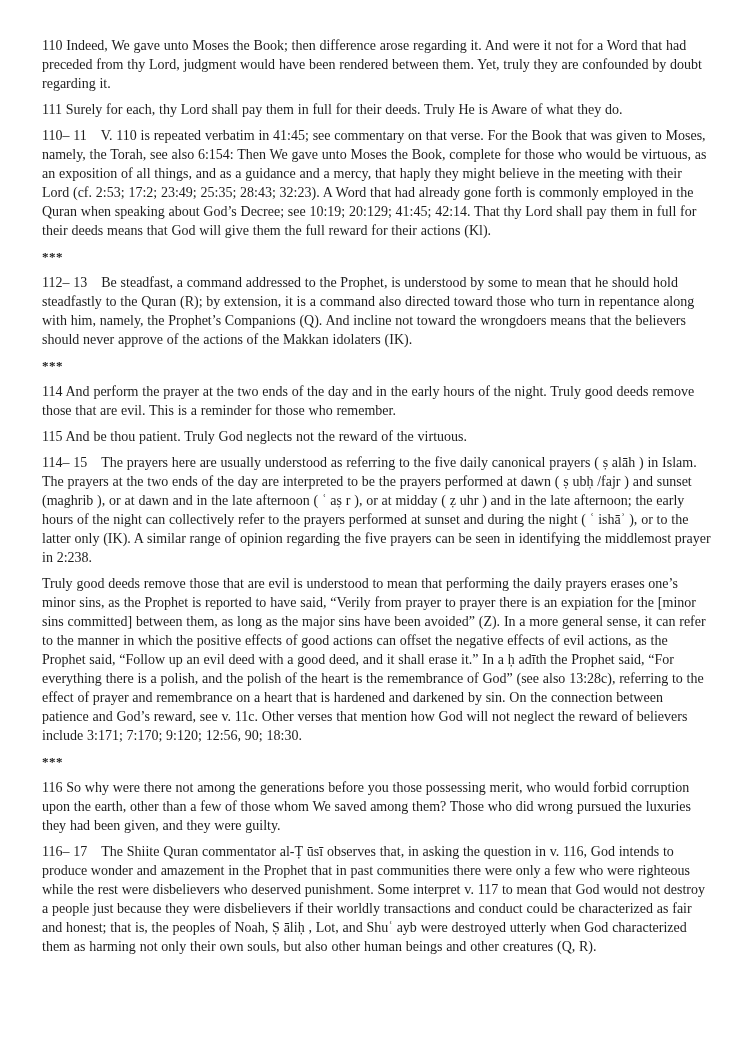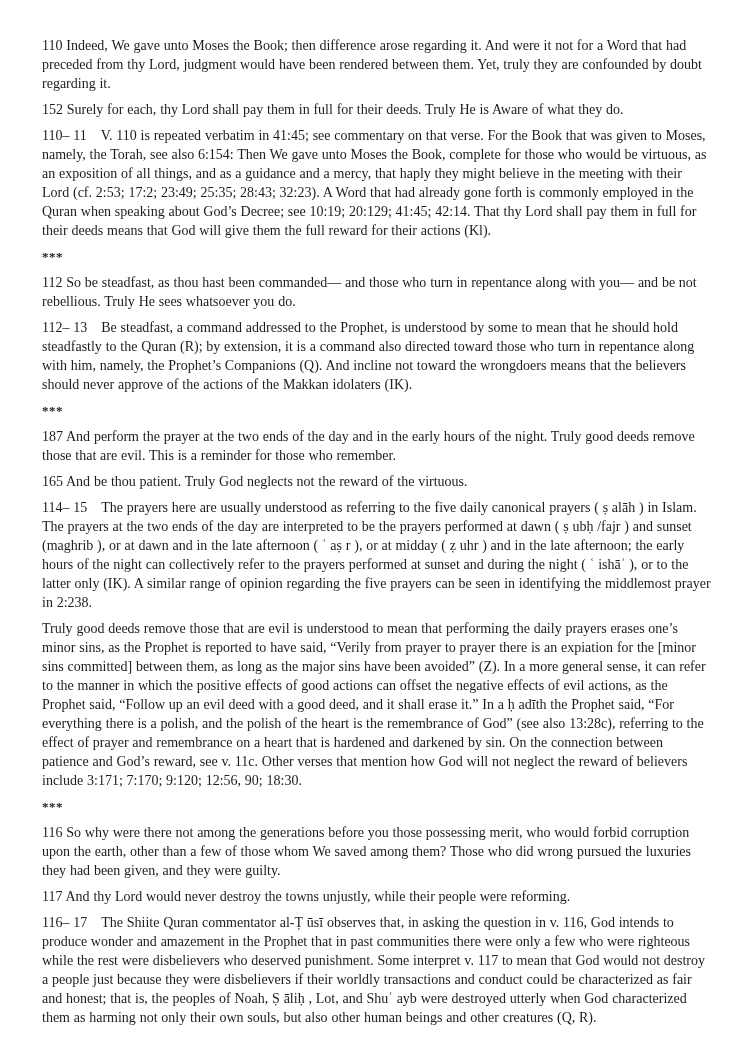--- a/index.html
+++ b/index.html
@@ -32,27 +32,25 @@
     letter-spacing: 0.5px;
     font-weight: bold;
     font-size: 13px;
   }
 </style>
 </head>
 <body>
 
 <div class="page">
   <p class="para"><span>110 Indeed, We gave unto Moses the Book; then difference arose regarding it. And were it not for a Word that had preceded from thy Lord, judgment would have been rendered between them. Yet, truly they are confounded by doubt regarding it.</span></p>
-  <p class="para"><span>152 Surely for each, thy Lord shall pay them in full for their deeds. Truly He is Aware of what they do.</span></p>
+  <p class="para"><span>111 Surely for each, thy Lord shall pay them in full for their deeds. Truly He is Aware of what they do.</span></p>
   <p class="para"><span>110– 11 V. 110 is repeated verbatim in 41:45; see commentary on that verse. For the </span><span class="it">Book</span><span> that was given to Moses, namely, the Torah, see also 6:154: </span><span class="it">Then We gave unto Moses the Book, complete for those who would be virtuous, as an exposition of all things, and as a guidance and a mercy, that haply they might believe in the meeting with their Lord</span><span> (cf. 2:53; 17:2; 23:49; 25:35; 28:43; 32:23). </span><span class="it">A Word that had already gone forth</span><span> is commonly employed in the Quran when speaking about God’s Decree; see 10:19; 20:129; 41:45; 42:14. That </span><span class="it">thy Lord shall pay them in full for their deeds</span><span> means that God will give them the full reward for their actions (Kl).</span></p>
   <p class="para sep">***</p>
-  <p class="para"><span>112 So be steadfast, as thou hast been commanded— and those who turn in repentance along with you— and be not rebellious. Truly He sees whatsoever you do.</span></p>
   <p class="para"><span>112– 13 </span><span class="it">Be steadfast,</span><span> a command addressed to the Prophet, is understood by some to mean that he should hold steadfastly to the Quran (R); by extension, it is a command also directed toward </span><span class="it">those who turn in repentance along with</span><span> him, namely, the Prophet’s Companions (Q). </span><span class="it">And incline not toward the wrongdoers</span><span> means that the believers should never approve of the actions of the Makkan idolaters (IK).</span></p>
   <p class="para sep">***</p>
-  <p class="para"><span>187 And perform the prayer at the two ends of the day and in the early hours of the night. Truly good deeds remove those that are evil. This is a reminder for those who remember.</span></p>
-  <p class="para"><span>165 And be thou patient. Truly God neglects not the reward of the virtuous.</span></p>
+  <p class="para"><span>114 And perform the prayer at the two ends of the day and in the early hours of the night. Truly good deeds remove those that are evil. This is a reminder for those who remember.</span></p>
+  <p class="para"><span>115 And be thou patient. Truly God neglects not the reward of the virtuous.</span></p>
   <p class="para"><span>114– 15 The prayers here are usually understood as referring to the five daily canonical prayers ( </span><span class="it">ṣ alāh</span><span> ) in Islam. The prayers at </span><span class="it">the two ends of the day</span><span> are interpreted to be the prayers performed at dawn ( </span><span class="it">ṣ ubḥ /fajr</span><span> ) and sunset (</span><span class="it">maghrib</span><span> ), or at dawn and in the late afternoon ( </span><span class="it">ʿ aṣ r</span><span> ), or at midday ( </span><span class="it">ẓ uhr</span><span> ) and in the late afternoon; </span><span class="it">the early hours of the night</span><span> can collectively refer to the prayers performed at sunset and during the night ( </span><span class="it">ʿ ishāʾ</span><span> ), or to the latter only (IK). A similar range of opinion regarding the five prayers can be seen in identifying the </span><span class="it">middlemost prayer</span><span> in 2:238.</span></p>
   <p class="para"><span class="it">Truly good deeds remove those that are evil</span><span> is understood to mean that performing the daily prayers erases one’s minor sins, as the Prophet is reported to have said, “Verily from prayer to prayer there is an expiation for the [minor sins committed] between them, as long as the major sins have been avoided” (Z). In a more general sense, it can refer to the manner in which the positive effects of good actions can offset the negative effects of evil actions, as the Prophet said, “Follow up an evil deed with a good deed, and it shall erase it.” In a </span><span class="it">ḥ adīth</span><span> the Prophet said, “For everything there is a polish, and the polish of the heart is the remembrance of God” (see also 13:28c), referring to the effect of prayer and remembrance on a heart that is hardened and darkened by sin. On the connection between patience and God’s </span><span class="it">reward,</span><span> see v. 11c. Other verses that mention how God will not </span><span class="it">neglect</span><span> the reward of believers include 3:171; 7:170; 9:120; 12:56, 90; 18:30.</span></p>
   <p class="para sep">***</p>
   <p class="para"><span>116 So why were there not among the generations before you those possessing merit, who would forbid corruption upon the earth, other than a few of those whom We saved among them? Those who did wrong pursued the luxuries they had been given, and they were guilty.</span></p>
-  <p class="para"><span>117 And thy Lord would never destroy the towns unjustly, while their people were reforming.</span></p>
   <p class="para"><span>116– 17 The Shiite Quran commentator al-Ṭ ūsī observes that, in asking the question in v. 116, God intends to produce wonder and amazement in the Prophet that in past communities there were only a few who were righteous while the rest were disbelievers who deserved punishment. Some interpret v. 117 to mean that God would not destroy a people just because they were disbelievers if their worldly transactions and conduct could be characterized as fair and honest; that is, the peoples of Noah, Ṣ āliḥ , Lot, and Shuʿ ayb were destroyed utterly when God characterized them as harming not only their own souls, but also other human beings and other creatures (Q, R).</span></p>
 </div>
 
 </body></html>

